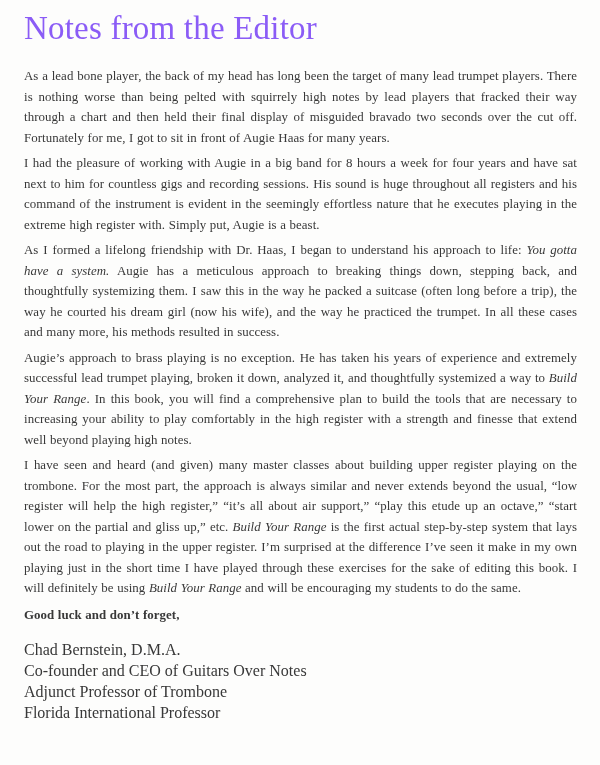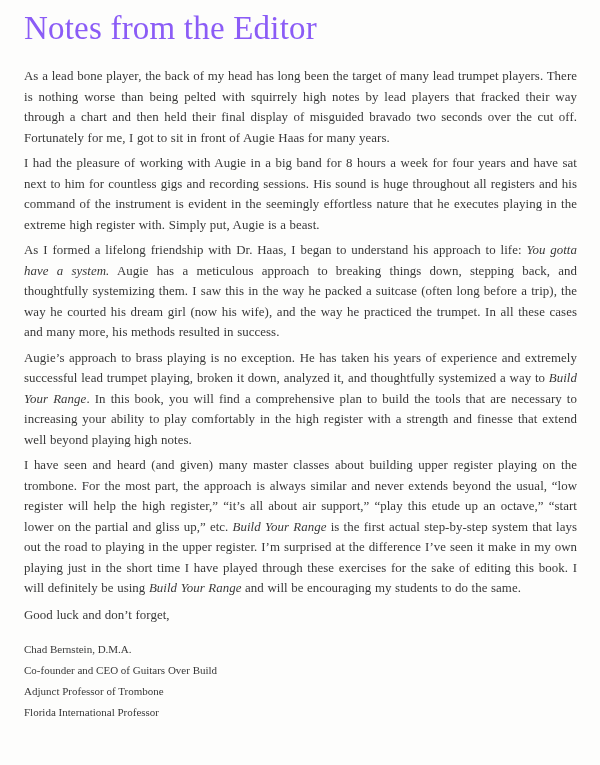--- a/index.html
+++ b/index.html
@@ -32,33 +32,34 @@
     font-size: 12.9px;
     line-height: 20.5px;
     margin: 0 0 5px 0;
     text-align: justify;
     text-justify: inter-word;
     letter-spacing: 0.05px;
     word-spacing: 0.3px;
   }
   .body-text p.single-line {
     text-align: left;
+    font-weight: bold;
   }
   .italic {
     font-style: italic;
   }
   .closing-line {
     margin-top: 6px !important;
   }
   .tagline {
     margin-top: 6px !important;
   }
   .signature-block {
     margin-top: 14px;
-    font-size: 11px;
+    font-size: 16px;
     line-height: 21px;
     text-align: left;
   }
   .signature-block .sig-line {
     margin: 0;
     text-align: left;
   }
 </style>
 </head>
 <body>
@@ -79,18 +80,18 @@
 
     <p><span>I have seen and heard (and given) many master classes about building upper register playing on the trombone. For the most part, the approach is always similar and never extends beyond the usual, “low register will help the high register,” “it’s all about air support,” “play this etude up an octave,” “start lower on the partial and gliss up,” etc. </span><span class="italic">Build Your Range</span><span> is the first actual step-by-step system that lays out the road to playing in the upper register. I’m surprised at the difference I’ve seen it make in my own playing just in the short time I have played through these exercises for the sake of editing this book. I will definitely be using </span><span class="italic">Build Your Range</span><span> and will be encouraging my students to do the same.</span></p>
 
     <p class="single-line closing-line">Good luck and don’t forget,</p>
 
 
   </div>
 
   <div class="signature-block">
     <p class="sig-line">Chad Bernstein, D.M.A.</p>
-    <p class="sig-line">Co-founder and CEO of Guitars Over Build</p>
+    <p class="sig-line">Co-founder and CEO of Guitars Over Notes</p>
     <p class="sig-line">Adjunct Professor of Trombone</p>
     <p class="sig-line">Florida International Professor</p>
   </div>
 
 </div>
 
 </body></html>

